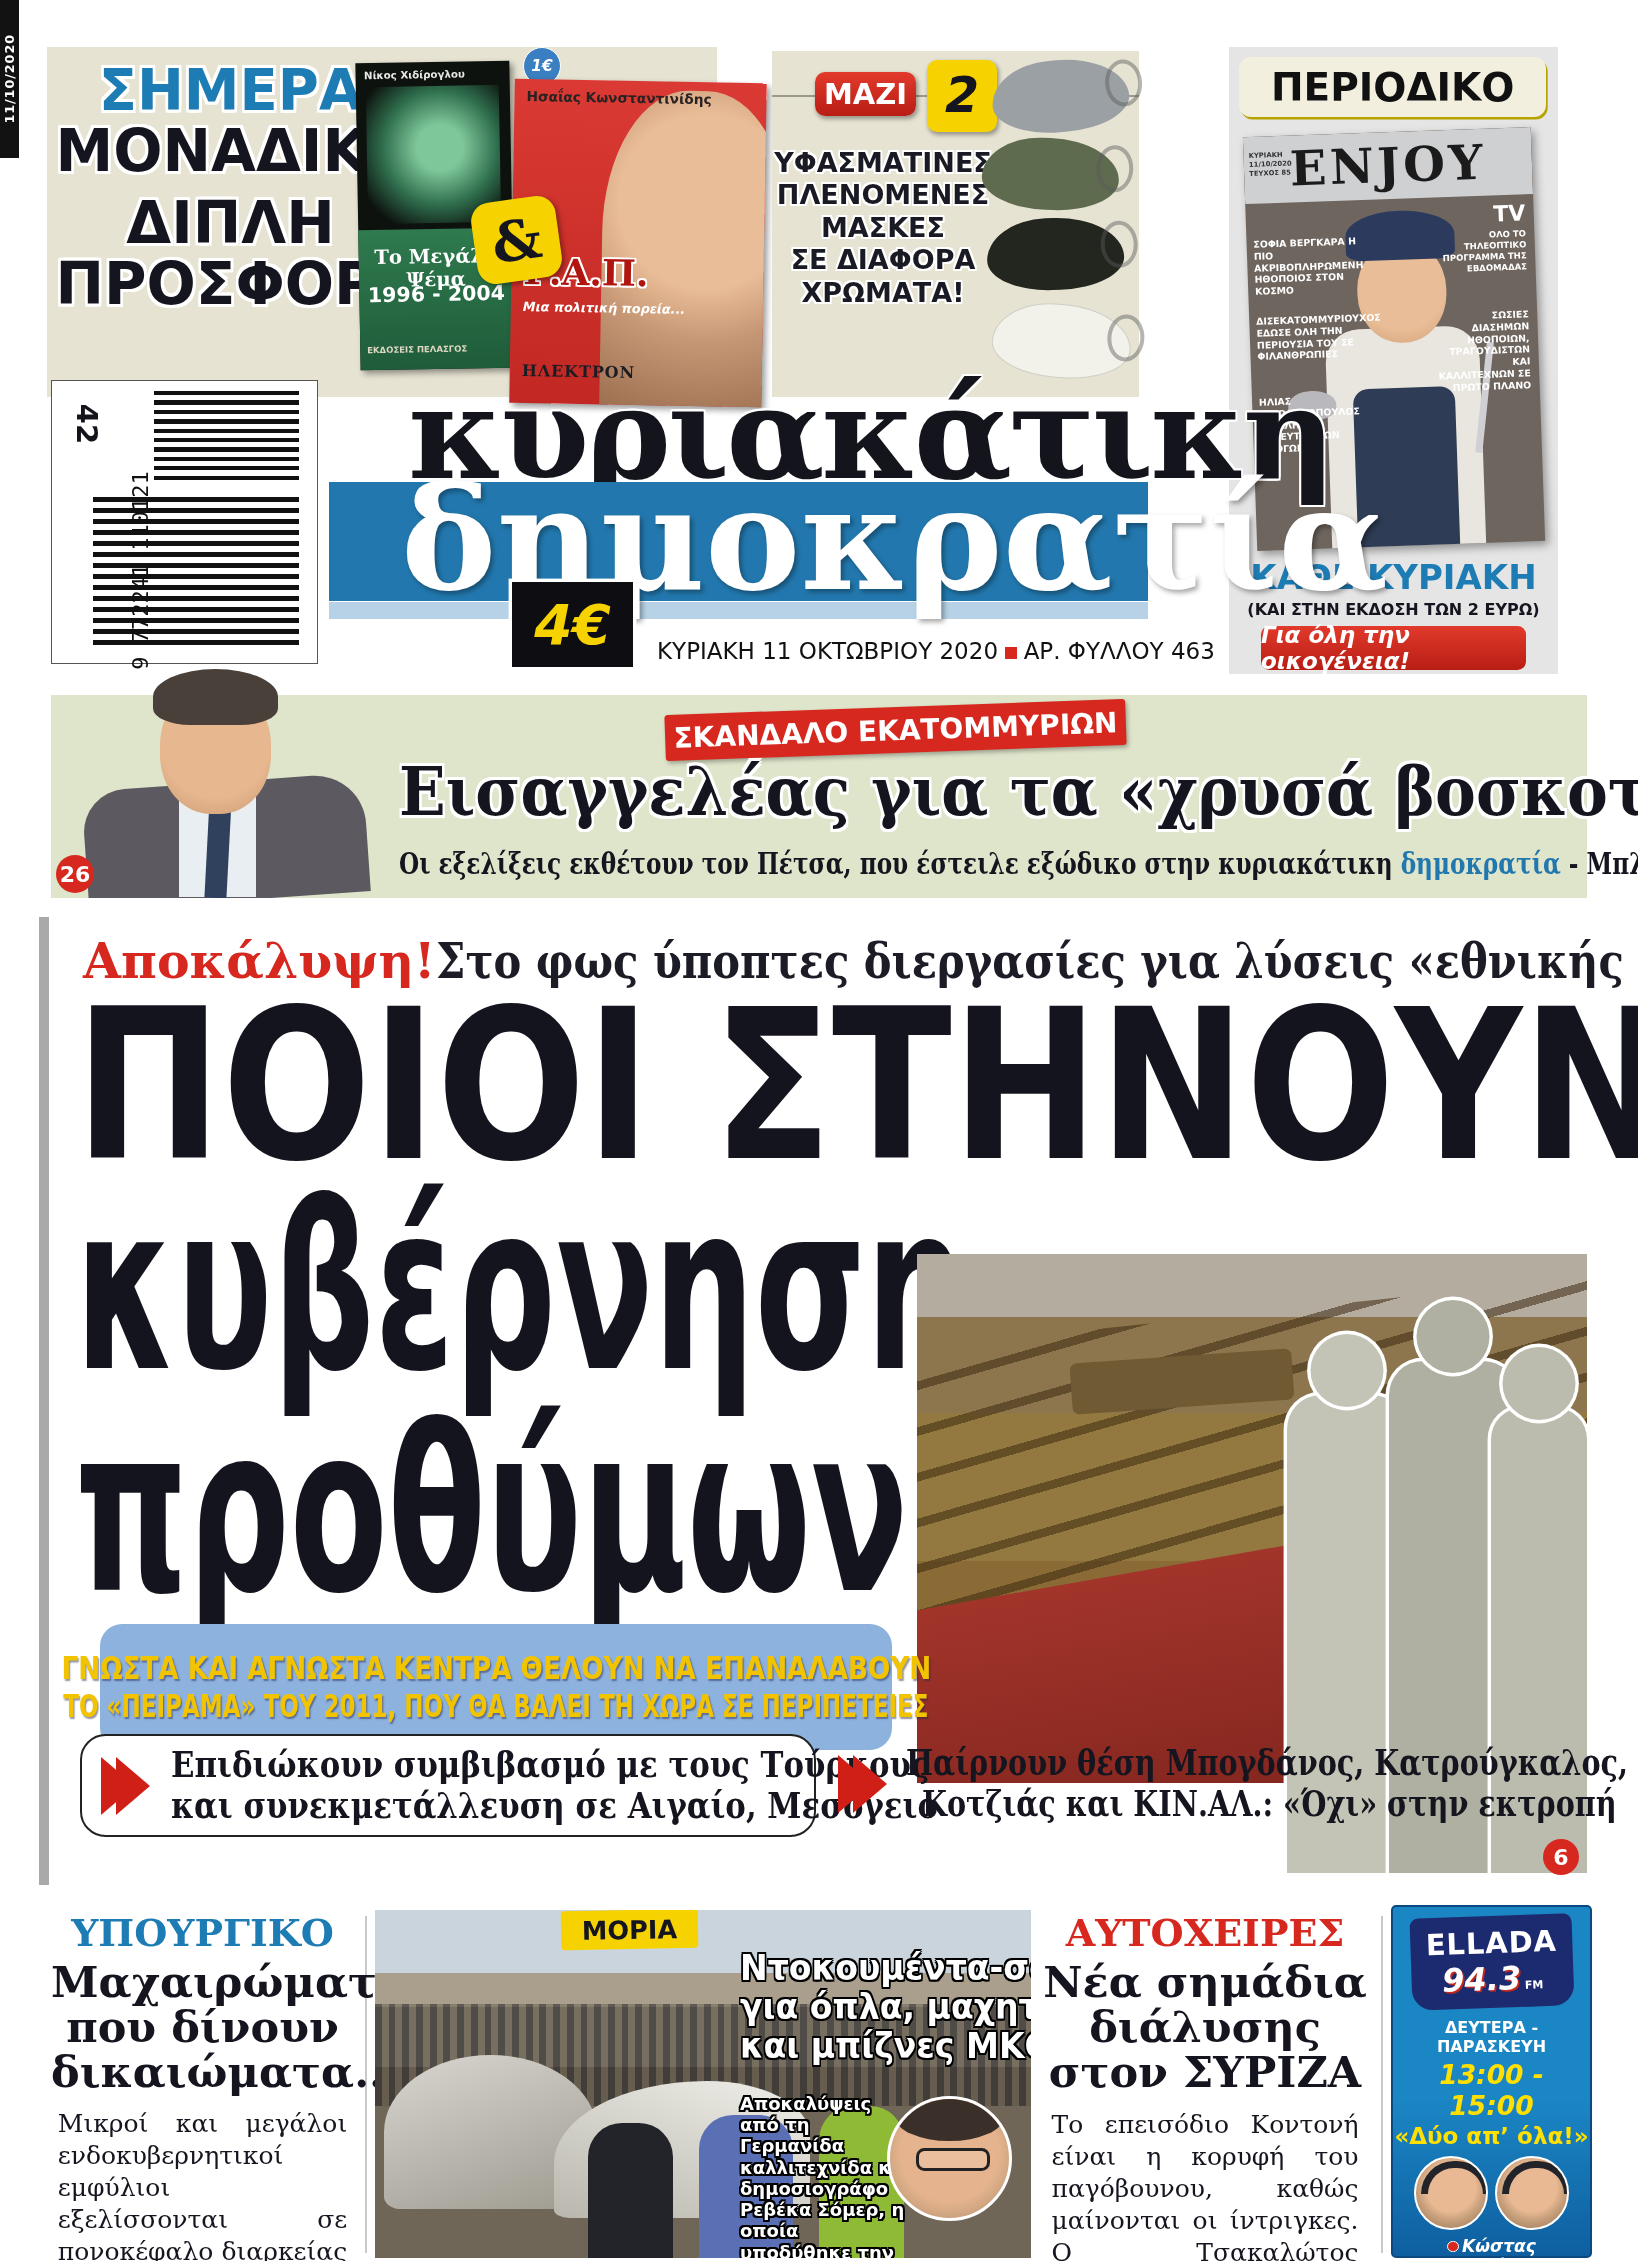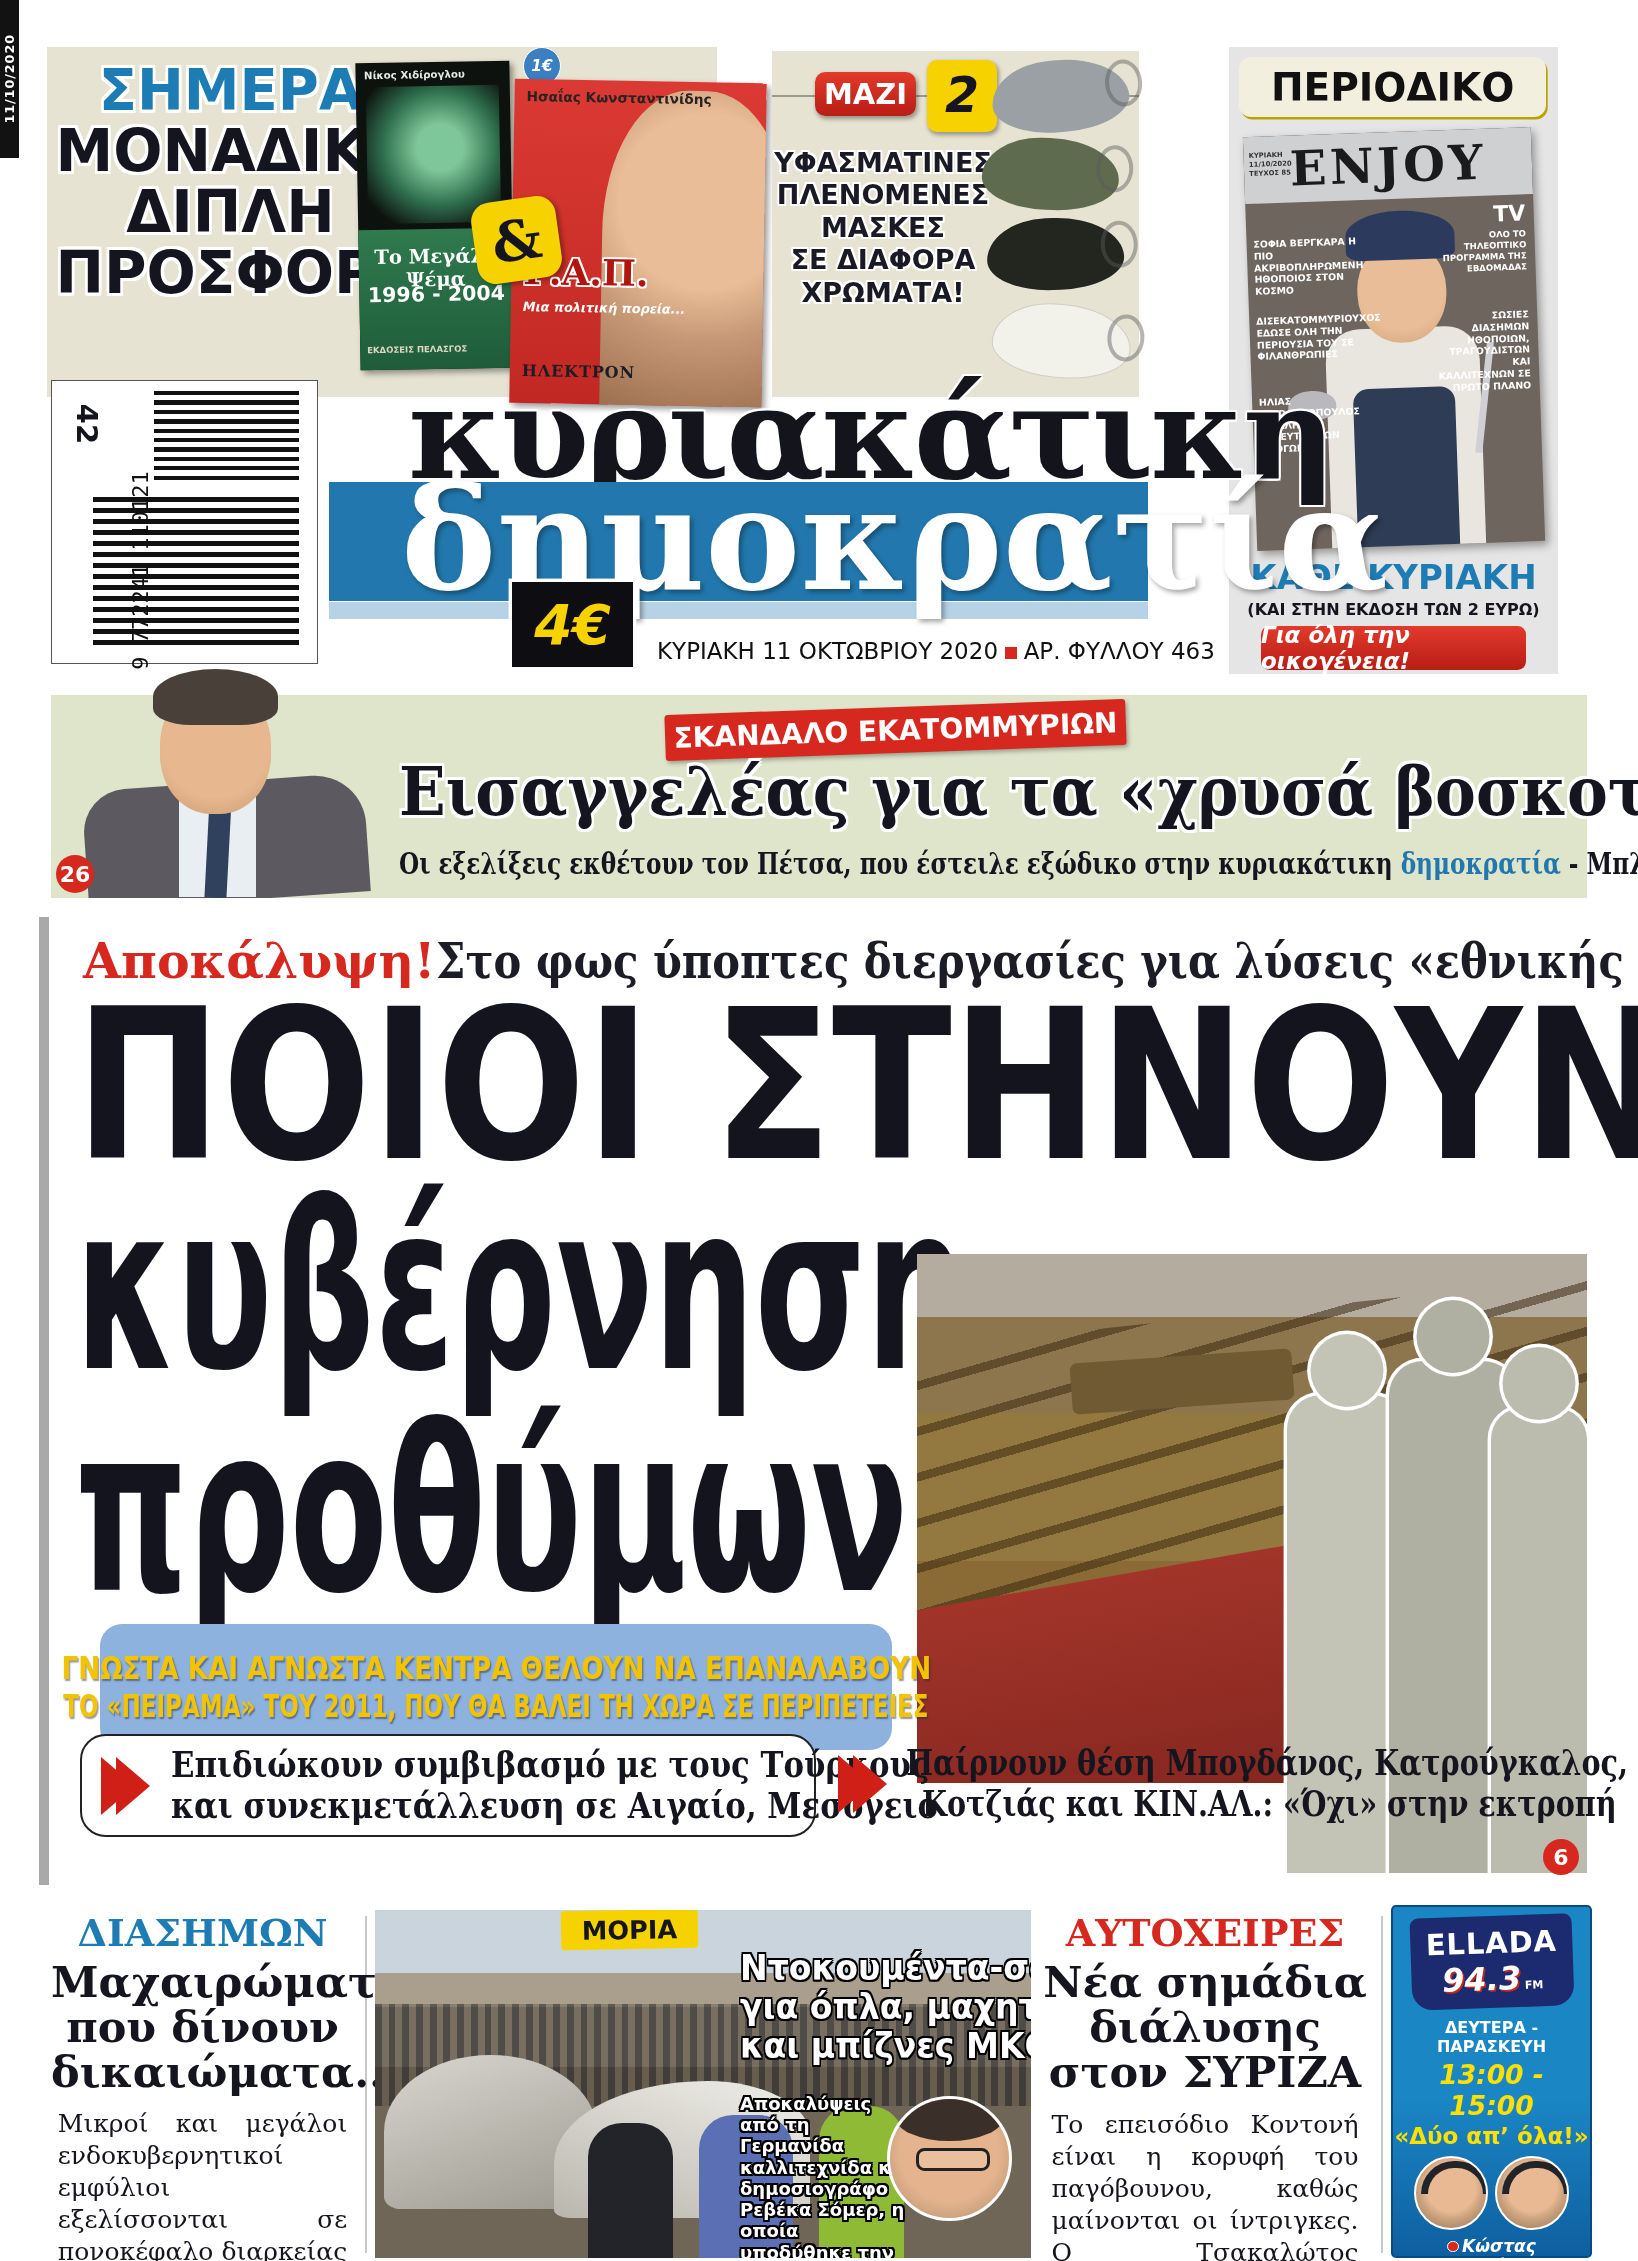--- a/index.html
+++ b/index.html
@@ -32,21 +32,21 @@
 <div class="page">
 
   <div class="abs" style="left:0;top:2330;width:19px;height:158px;background:#121212;display:flex;align-items:center;justify-content:center;">
     <span style="writing-mode:vertical-rl;transform:rotate(180deg);color:#fff;font-size:12.8px;font-weight:bold;letter-spacing:0.9px;">11/10/2020</span>
   </div>
 
   <div class="abs beige" style="left:47px;top:47px;width:670px;height:350px;">
     <div class="abs" style="left:8.5px;top:15.4px;width:350px;text-align:center;font-weight:900;line-height:1.05;">
       <div class="ow" style="color:#1e7cb4;font-size:56px;">ΣΗΜΕΡΑ</div>
       <div class="ow" style="font-size:58px;color:#15151f;">ΜΟΝΑΔΙΚΗ</div>
-      <div class="ow" style="font-size:58px;color:#15151f;">ΔΙΠΛΗ</div>
+      <div class="ow" style="font-size:58px;color:#15151f;margin-top:11px;">ΔΙΠΛΗ</div>
       <div class="ow" style="font-size:58px;color:#15151f;">ΠΡΟΣΦΟΡΑ</div>
     </div>
 
     <div class="abs" style="left:311px;top:15.4px;width:154px;height:307px;background:#0d120e;box-shadow:3.4px 3.4px 6.8px rgba(0,0,0,.4);transform:rotate(-1deg);">
       <div class="abs" style="left:10.2px;top:24px;width:133px;height:137px;background:radial-gradient(circle at 55% 45%,#7ec79a 0 22%,#2e6d4c 55%,#0d120e 85%);"></div>
       <div class="abs" style="left:8.5px;top:6.8px;font-size:10.2px;color:#e8e8e8;font-weight:bold;">Νίκος Χιδίρογλου</div>
       <div class="abs" style="left:0;top:167px;width:100%;height:140px;background:linear-gradient(180deg,#2f7a4e,#1f5c3a);"></div>
       <div class="abs ser" style="left:0;top:183px;width:100%;text-align:center;color:#fff;font-size:19.6px;font-weight:bold;">Το Μεγάλο Ψέμα</div>
       <div class="abs" style="left:0;top:220px;width:100%;text-align:right;padding-right:8.5px;box-sizing:border-box;color:#fff;font-size:20.5px;font-weight:900;">1996 - 2004</div>
       <div class="abs" style="left:6.8px;top:282px;font-size:8.5px;color:#dcd6c2;font-weight:bold;">ΕΚΔΟΣΕΙΣ ΠΕΛΑΣΓΟΣ</div>
@@ -222,21 +222,21 @@
     </div>
 
     <div class="abs redc" style="left:1492px;top:922px;width:36px;height:36px;font-size:22px;">6</div>
   </div>
 
   <div class="vsep" style="left:365px;top:1916px;height:337px;"></div>
   <div class="vsep" style="left:1029px;top:1916px;height:337px;"></div>
   <div class="vsep" style="left:1381px;top:1916px;height:337px;"></div>
 
   <div class="abs" style="left:51px;top:1910px;width:303px;">
-    <div class="ser" style="text-align:center;color:#1e7cb4;font-size:38px;font-weight:900;">ΔΙΑΣΗΜΩΝ</div>
+    <div class="ser" style="text-align:center;color:#1e7cb4;font-size:38px;font-weight:900;">ΥΠΟΥΡΓΙΚΟ</div>
     <div class="ser" style="margin-top:5.1px;text-align:center;font-size:43px;font-weight:900;line-height:1.05;color:#15151f;">Μαχαιρώματα που δίνουν δικαιώματα...</div>
     <div class="ser" style="margin-top:12px;padding:0 6.8px;font-size:25px;line-height:1.28;text-align:justify;color:#15151f;">
       <span>Μικροί και μεγάλοι ενδοκυβερνητικοί εμφύλιοι εξελίσσονται σε πονοκέφαλο διαρκείας για τον Μητσοτάκη. Ποια είναι τα δίδυμα-φωτιά.</span>
     </div>
 
   </div>
 
   <div class="abs" style="left:375px;top:1910px;width:644px;height:348px;overflow:hidden;background:
          linear-gradient(180deg,#c9d4dc 0 18%,#a99f8c 18% 28%,#8b8374 28% 45%,#6f6658 45% 100%); padding-left: 12px;">
     <div class="abs" style="left:0;top:94px;width:100%;height:102px;background:repeating-linear-gradient(90deg,rgba(20,20,25,.5) 0 6.8px,rgba(90,80,65,.4) 6.8px 13.7px);"></div>

